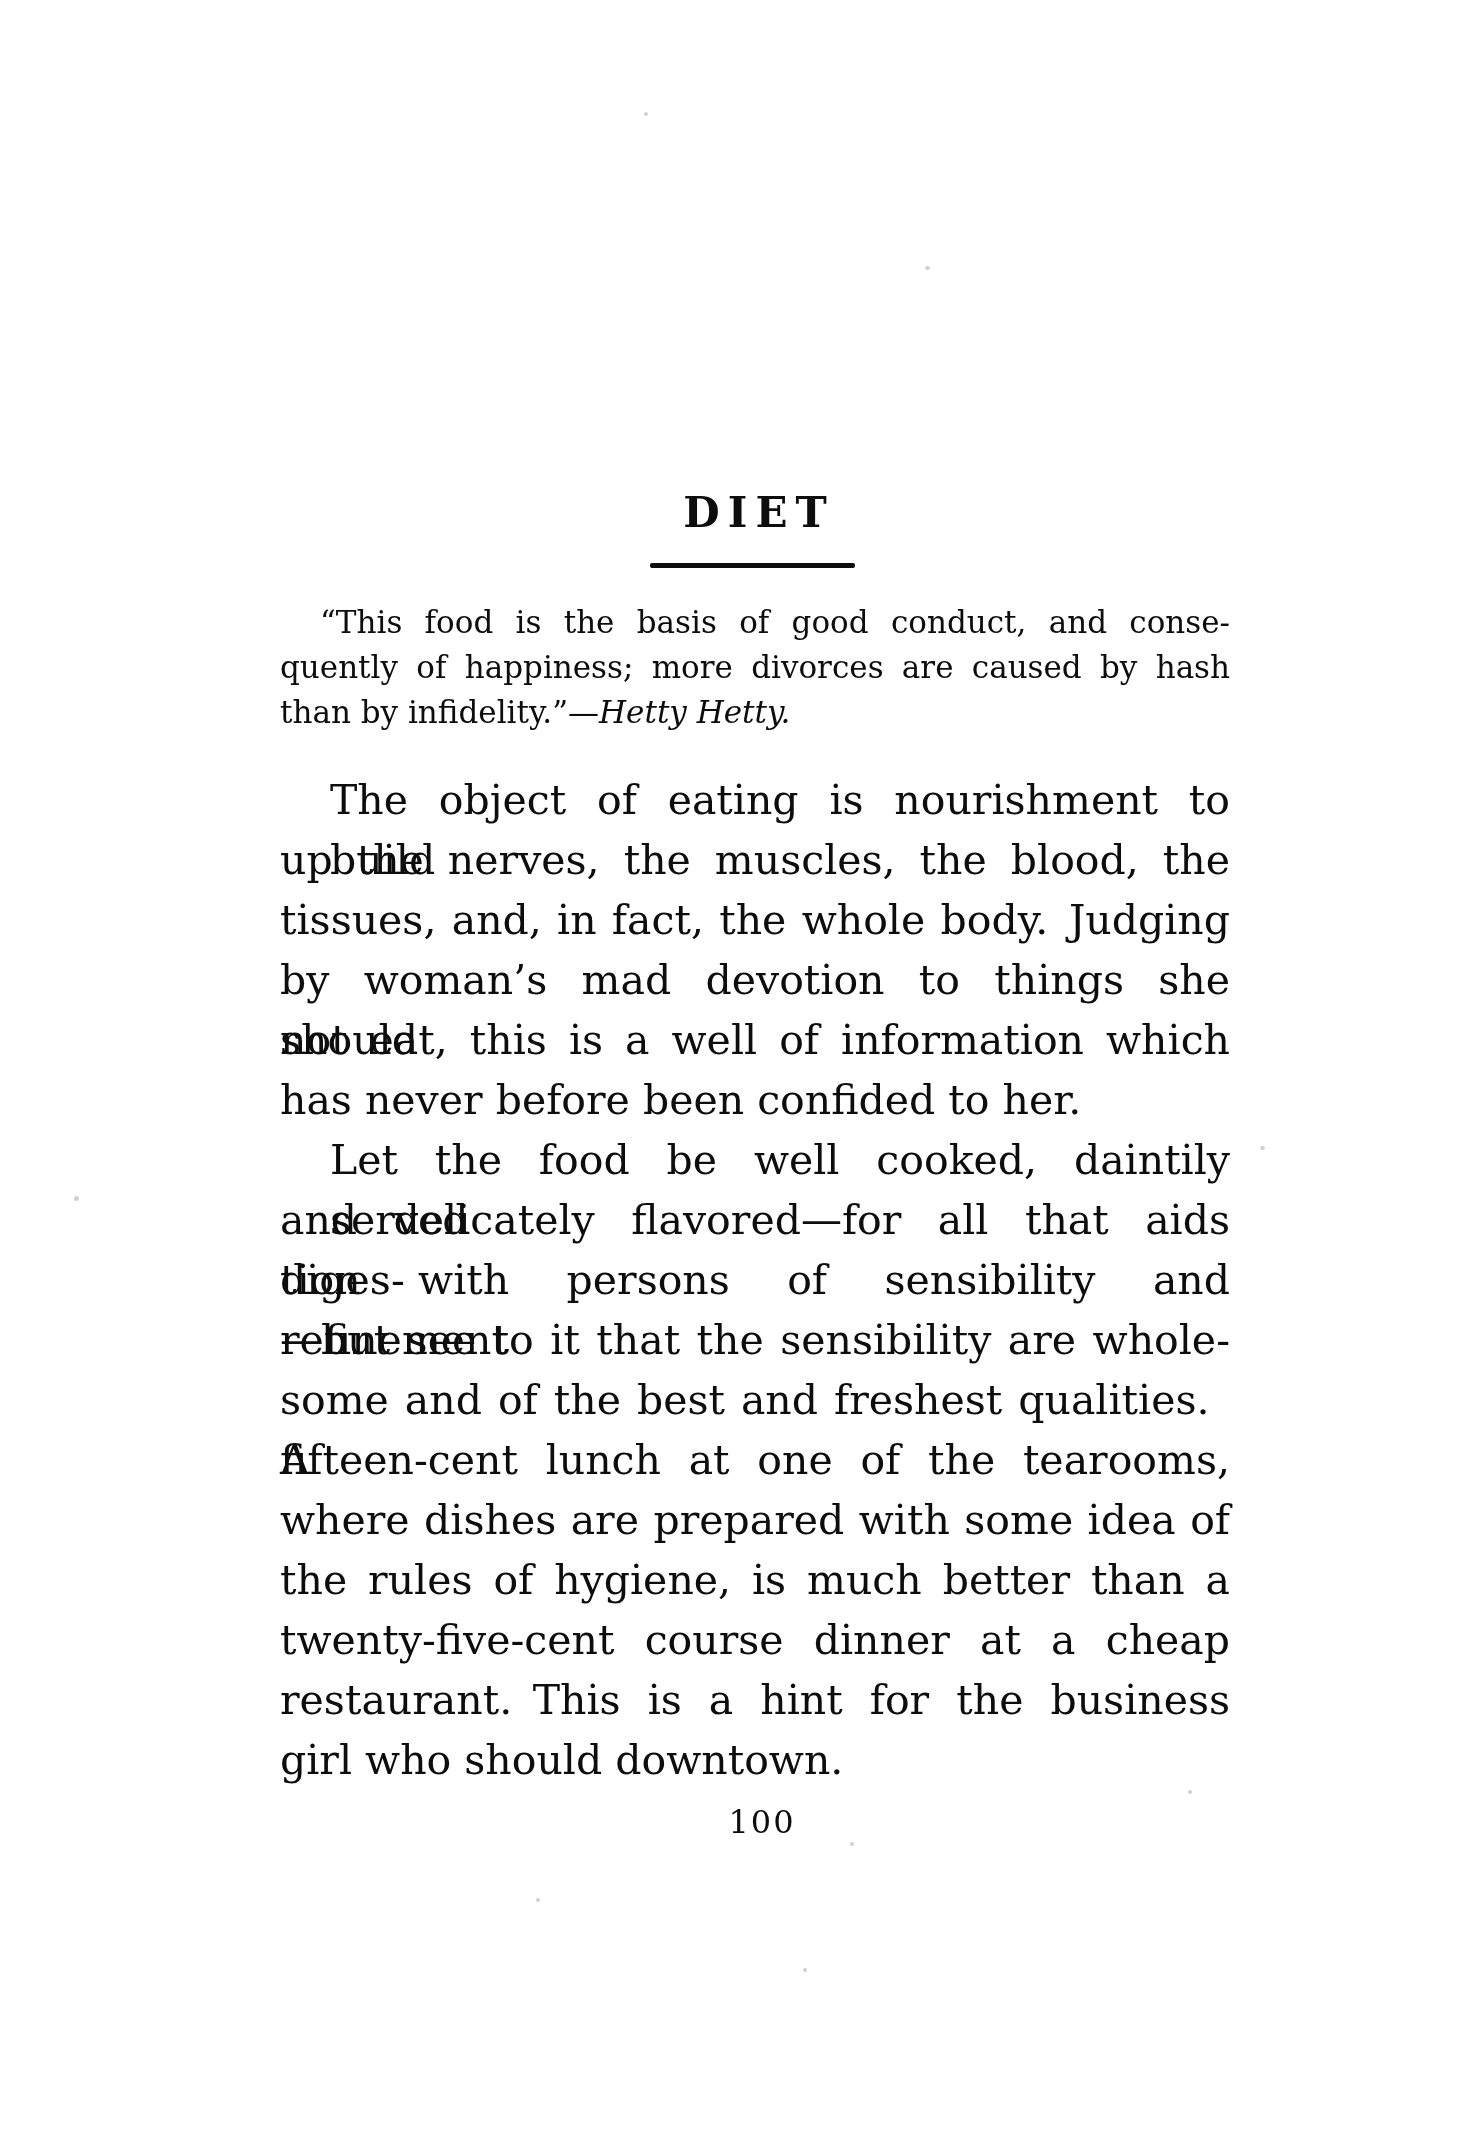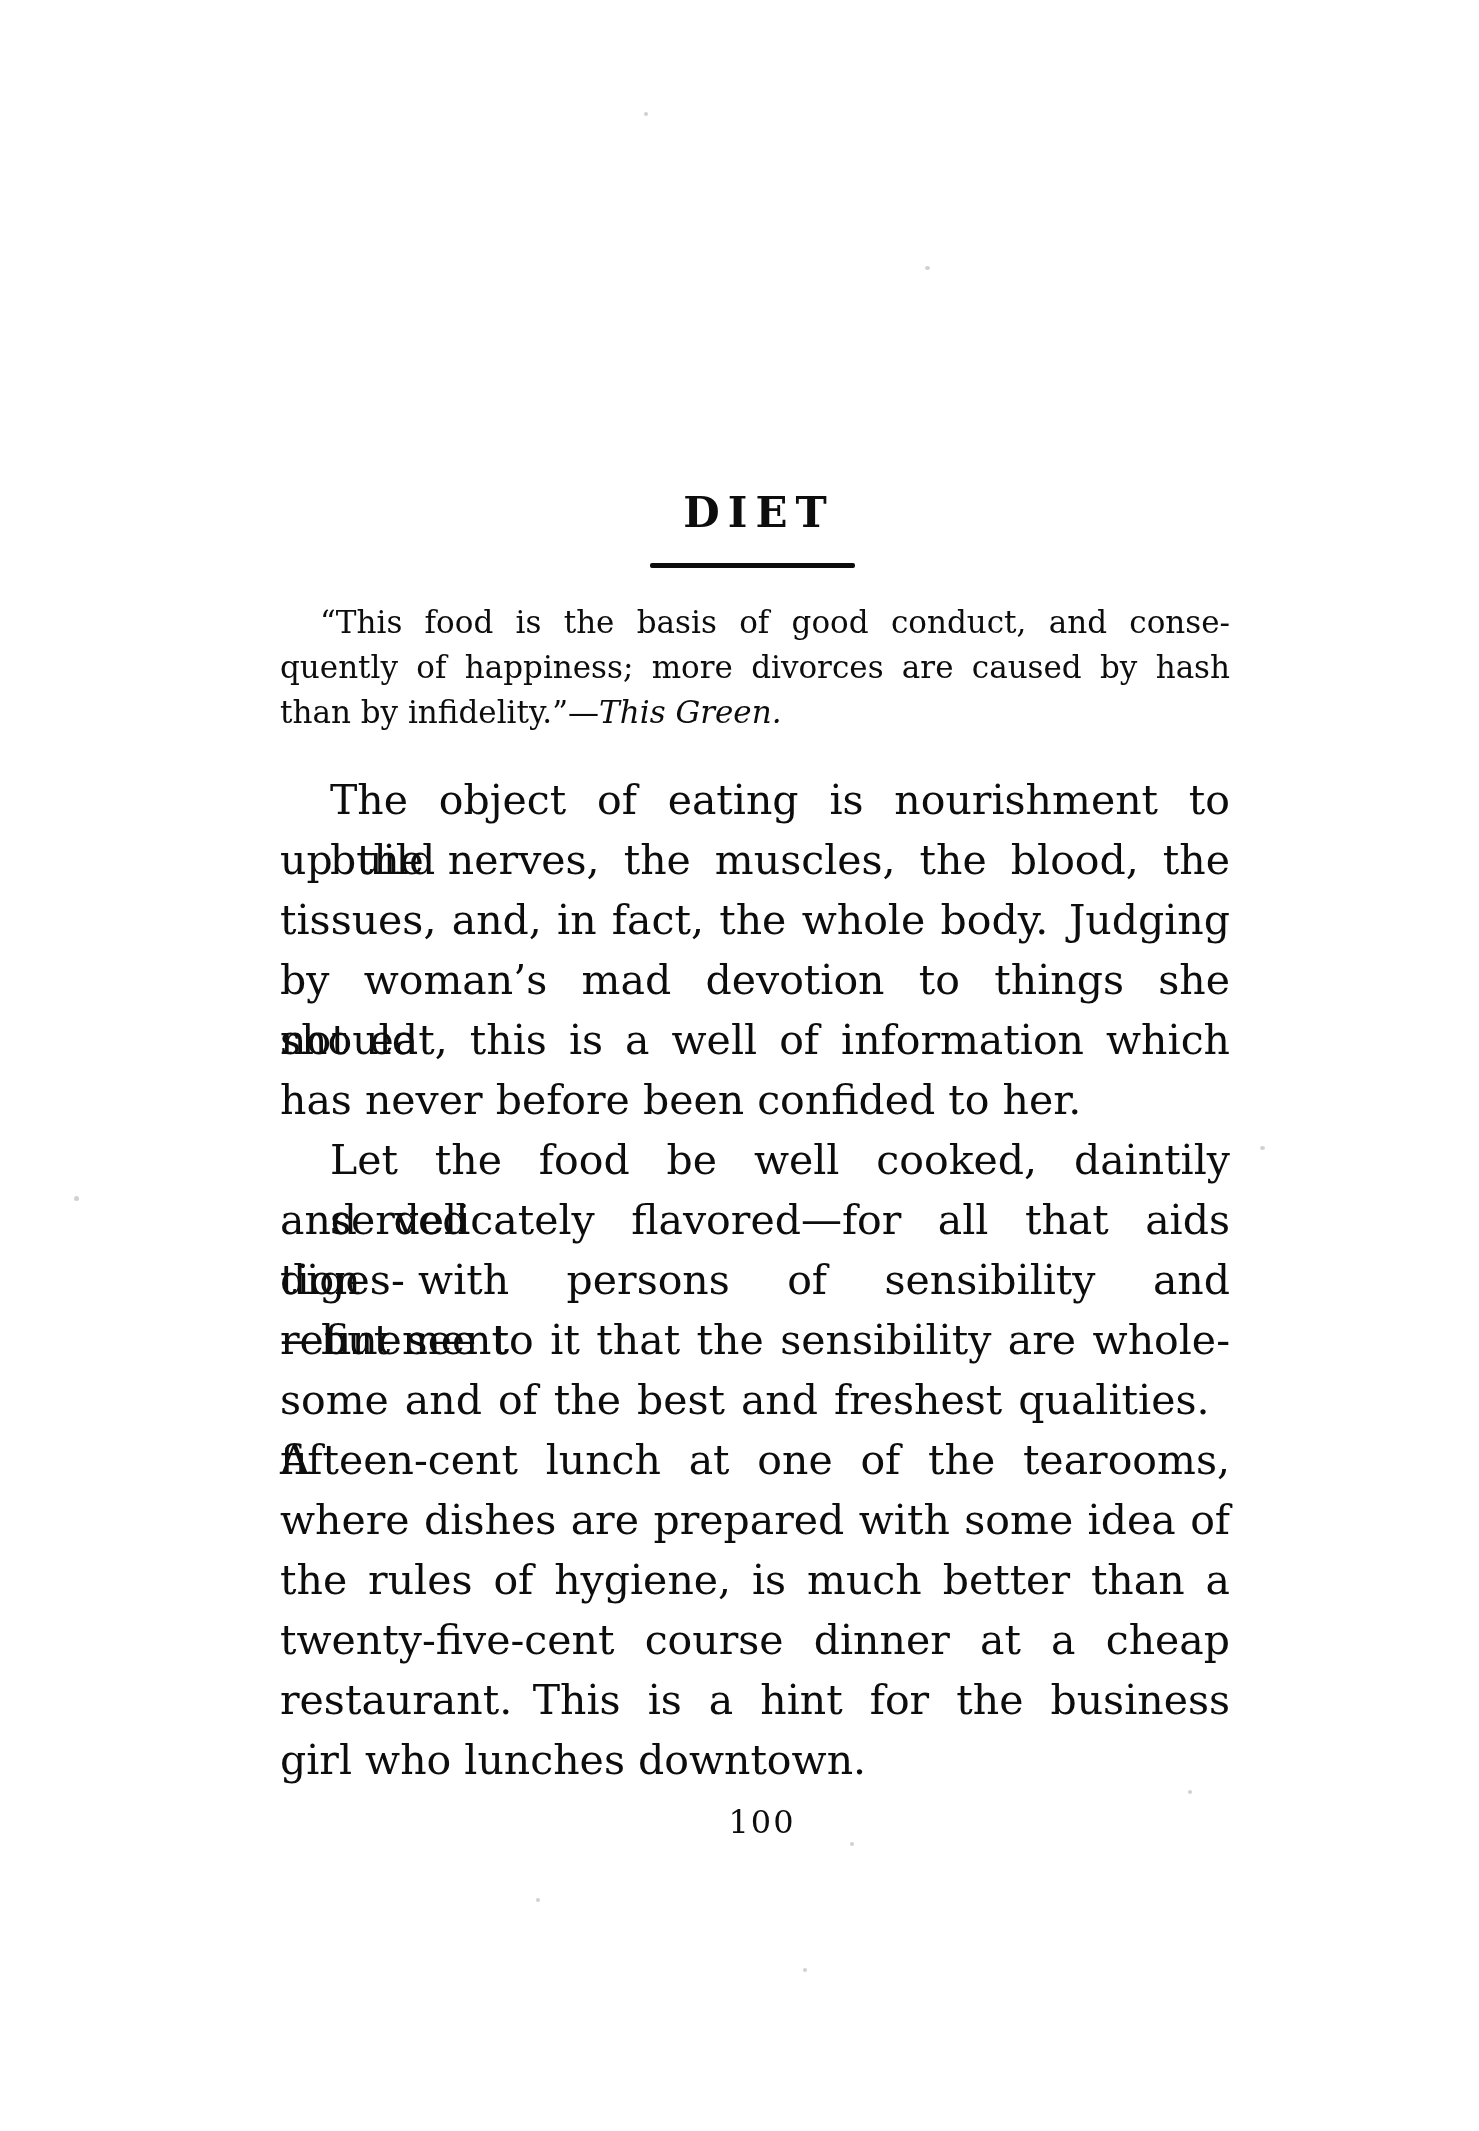--- a/index.html
+++ b/index.html
@@ -98,41 +98,41 @@
 
 <div class="page">
 
   <h1 class="title">DIET</h1>
 
   <div class="rule"></div>
 
   <div class="quote">
     <div class="qline q-first">“This food is the basis of good conduct, and conse-</div>
     <div class="qline">quently of happiness; more  divorces are caused by hash</div>
-    <div class="qline q-last"><span>than by infidelity.”—</span><span class="italic">This Green.</span></div>
+    <div class="qline q-last"><span>than by infidelity.”—</span><span class="italic">Hetty Hetty.</span></div>
   </div>
 
   <div class="bodytext">
     <div class="bline indent">The object of eating is nourishment to  build</div>
     <div class="bline">up the nerves, the muscles, the blood, the</div>
     <div class="bline">tissues, and, in fact, the whole body. Judging</div>
     <div class="bline">by woman’s mad devotion to things she should</div>
     <div class="bline">not eat, this is a well of information which</div>
     <div class="bline endline">has never before been confided to her.</div>
     <div class="bline indent">Let the food be well cooked, daintily served</div>
     <div class="bline">and delicately flavored—for all that aids diges-</div>
     <div class="bline">tion with persons of sensibility and refinement</div>
     <div class="bline">—but see to it that the sensibility are whole-</div>
     <div class="bline">some and of the best and freshest qualities. A</div>
     <div class="bline">fifteen-cent lunch at one of the tearooms,</div>
     <div class="bline">where dishes are prepared with some idea of</div>
     <div class="bline">the rules of hygiene, is much better than a</div>
     <div class="bline">twenty-five-cent course dinner at a cheap</div>
     <div class="bline">restaurant. This is a hint for the business</div>
-    <div class="bline endline">girl who lunches downtown.</div>
+    <div class="bline endline">girl who should downtown.</div>
   </div>
 
   <div class="pagenum">100</div>
 
   <div class="speck" style="left:636px; top:112px; width:4px; height:4px;"></div>
   <div class="speck" style="left:917px; top:266px; width:5px; height:4px;"></div>
   <div class="speck" style="left:1252px; top:1146px; width:5px; height:4px;"></div>
   <div class="speck" style="left:66px; top:1196px; width:5px; height:5px;"></div>
   <div class="speck" style="left:1180px; top:1790px; width:4px; height:4px;"></div>
   <div class="speck" style="left:842px; top:1842px; width:4px; height:4px;"></div>

